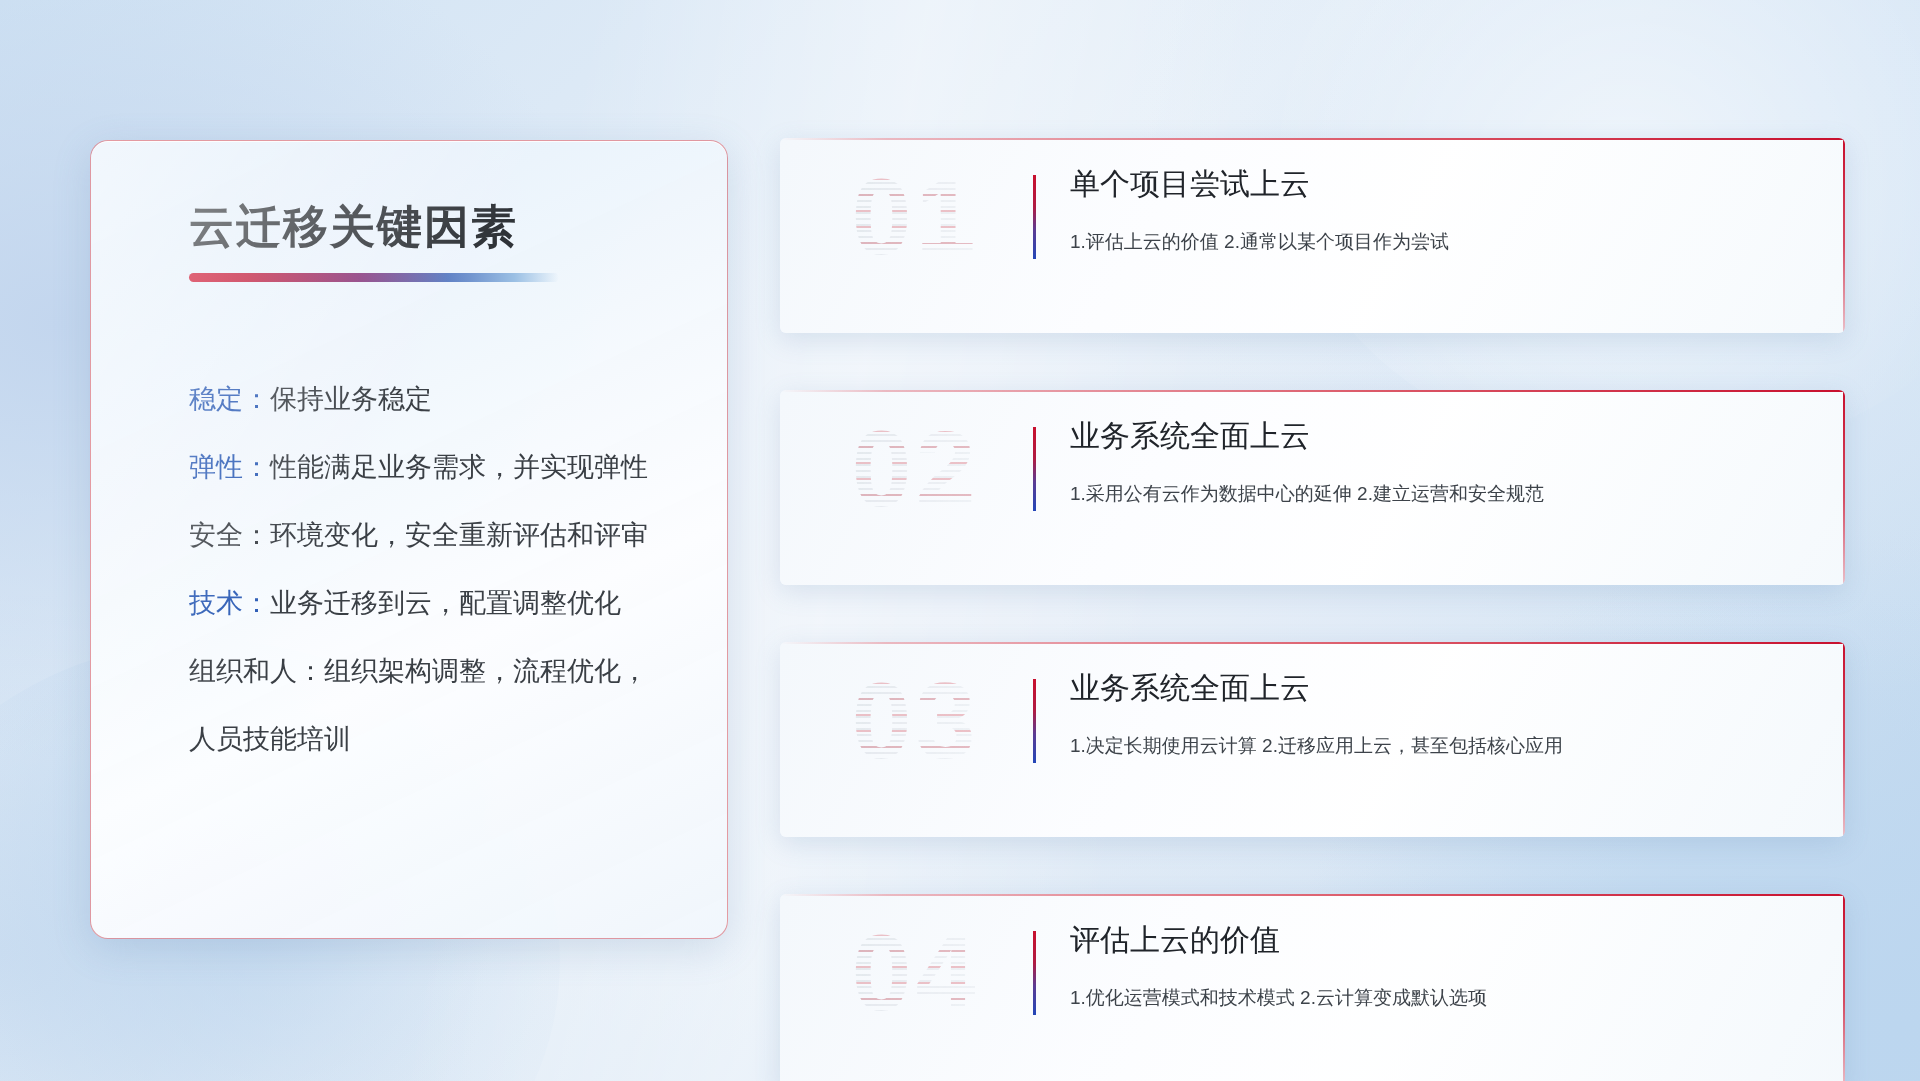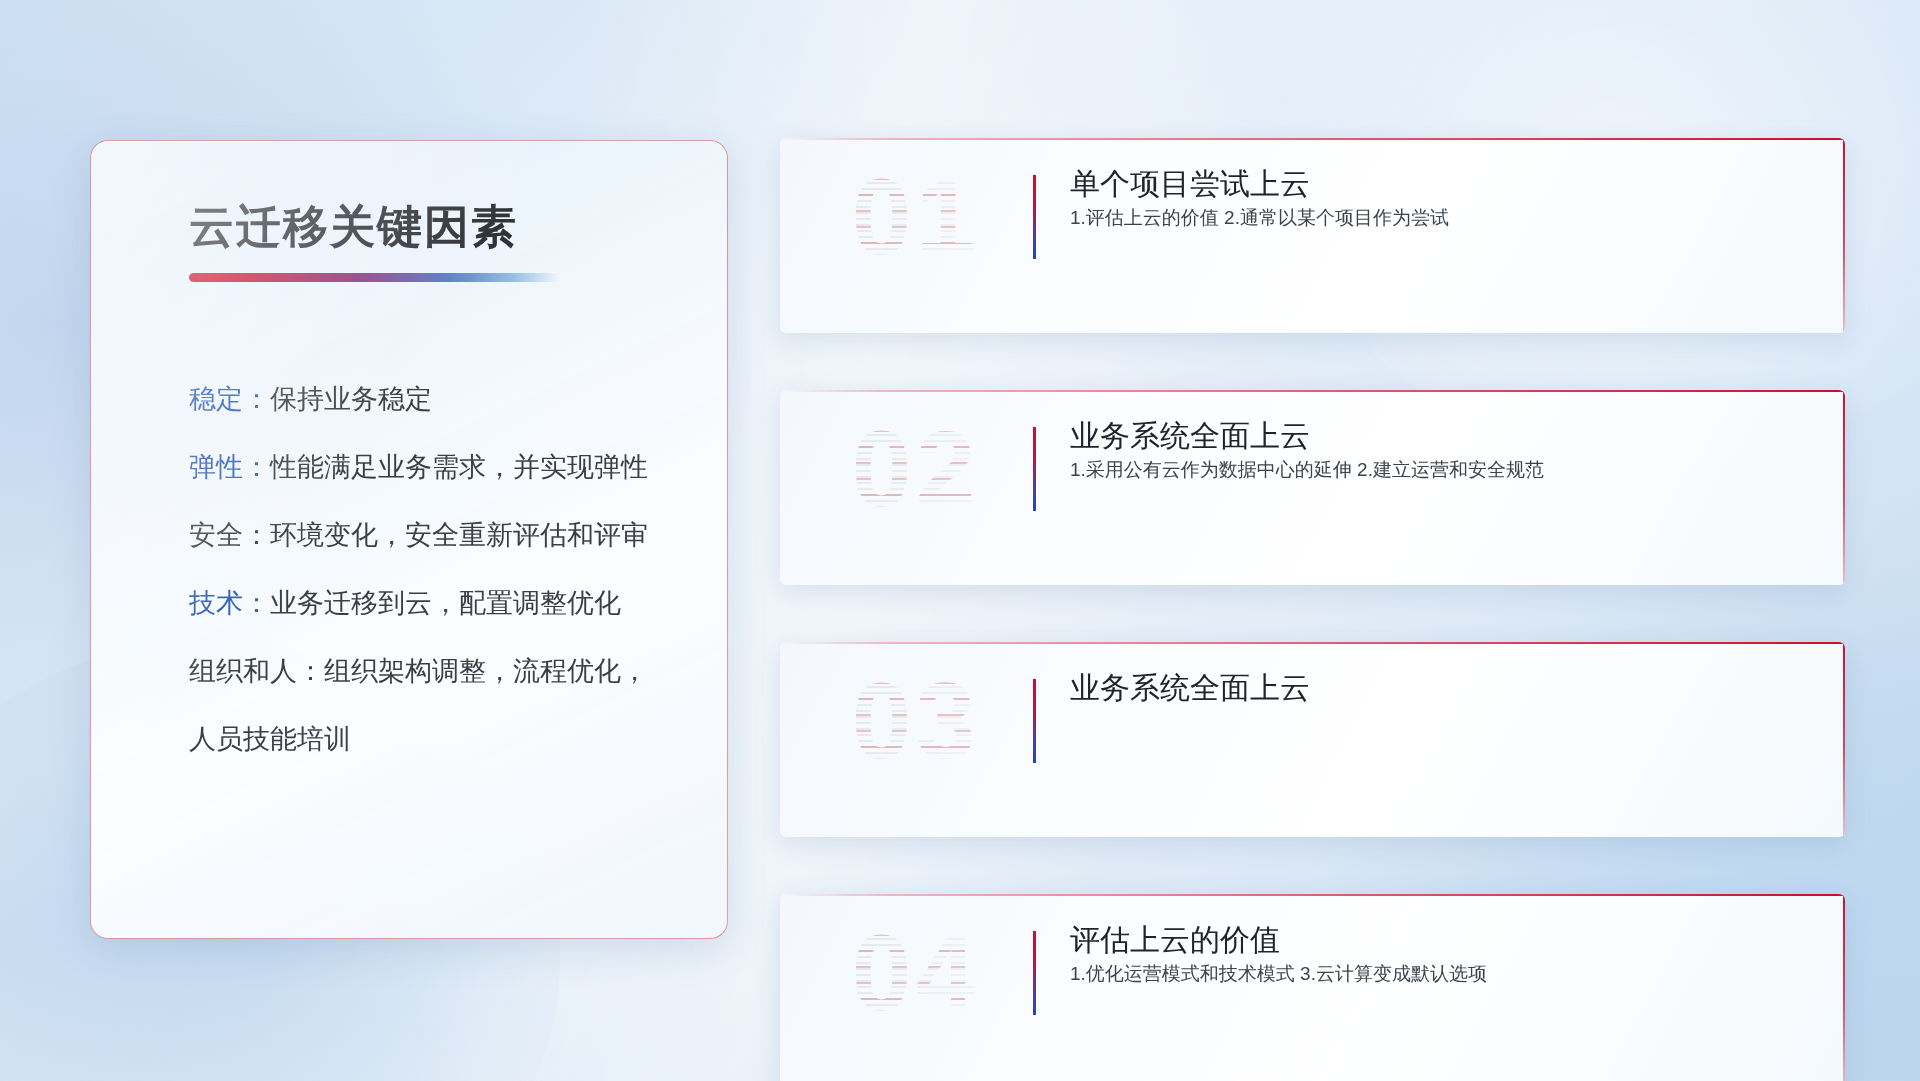--- a/index.html
+++ b/index.html
@@ -104,21 +104,21 @@
         rgba(255,255,255,0) 2px, rgba(255,255,255,0) 16px);
     -webkit-background-clip:text;background-clip:text;
     display:flex;align-items:center;justify-content:center;
   }
   .divider{
     position:absolute;left:253px;top:37px;width:3px;height:84px;
     background:linear-gradient(180deg,#c8102e 0%,#b01b42 38%,#5a3c94 66%,#2346b8 100%);
   }
   .step-body{position:absolute;left:290px;top:28px;right:40px;}
   .step-title{font-size:30px;font-weight:400;color:#20242a;line-height:1.2;white-space:nowrap;}
-  .step-desc{margin-top:4px;font-size:19px;color:#3d434a;line-height:1.3;white-space:nowrap;}
+  .step-desc{margin-top:28px;font-size:19px;color:#3d434a;line-height:1.3;white-space:nowrap;}
 </style>
 </head>
 <body>
 
 <div class="bg">
   <div class="bg-glow-tr"></div>
   <div class="bg-glow-bl"></div>
   <div class="bg-sheen"></div>
 </div>
 
@@ -169,26 +169,27 @@
       <div class="step-desc">1.采用公有云作为数据中心的延伸   2.建立运营和安全规范</div>
     </div>
   </div>
 
   <div class="step-card">
     <div class="ghost-num">03</div>
     <div class="ghost-tint">03</div>
     <div class="divider"></div>
     <div class="step-body">
       <div class="step-title">业务系统全面上云</div>
+      <div class="step-desc">1.决定长期使用云计算   2.迁移应用上云，甚至包括核心应用</div>
     </div>
   </div>
 
   <div class="step-card">
     <div class="ghost-num">04</div>
     <div class="ghost-tint">04</div>
     <div class="divider"></div>
     <div class="step-body">
       <div class="step-title">评估上云的价值</div>
-      <div class="step-desc">1.优化运营模式和技术模式   3.云计算变成默认选项</div>
+      <div class="step-desc">1.优化运营模式和技术模式   2.云计算变成默认选项</div>
     </div>
   </div>
 
 </div>
 
 </body></html>

